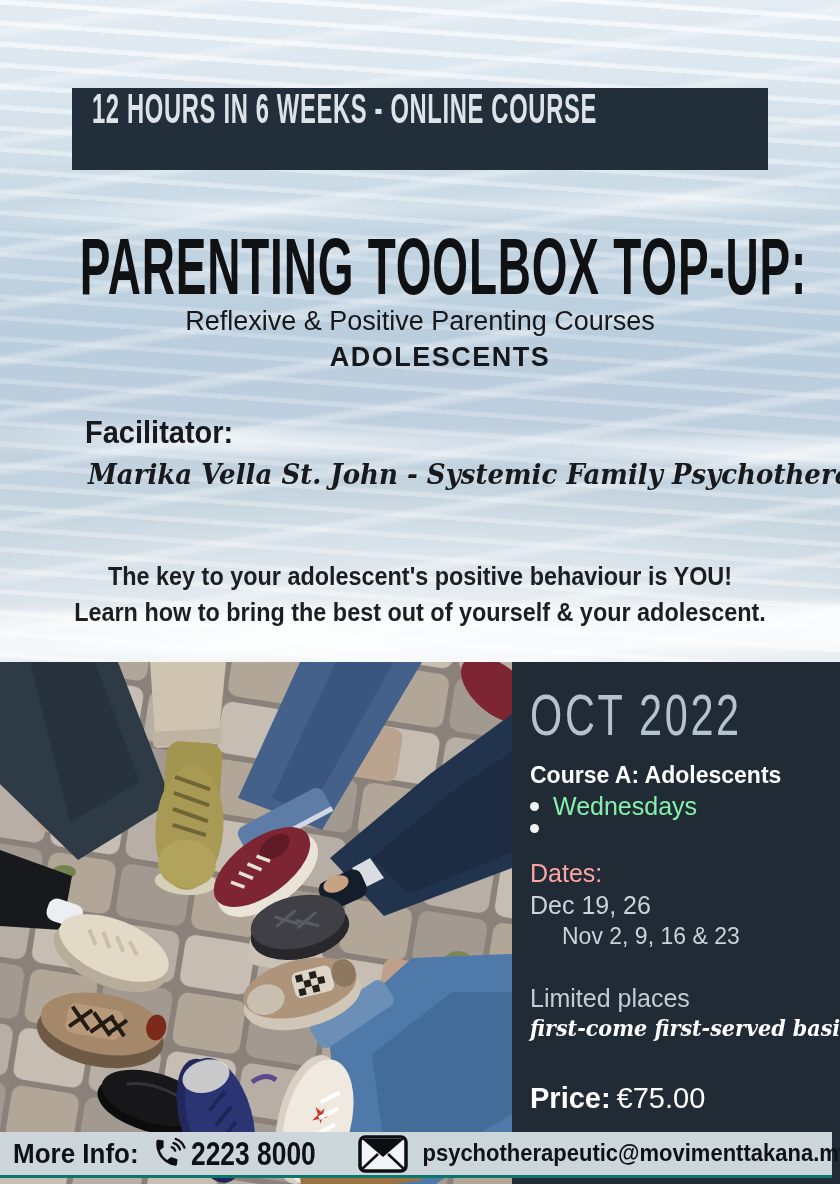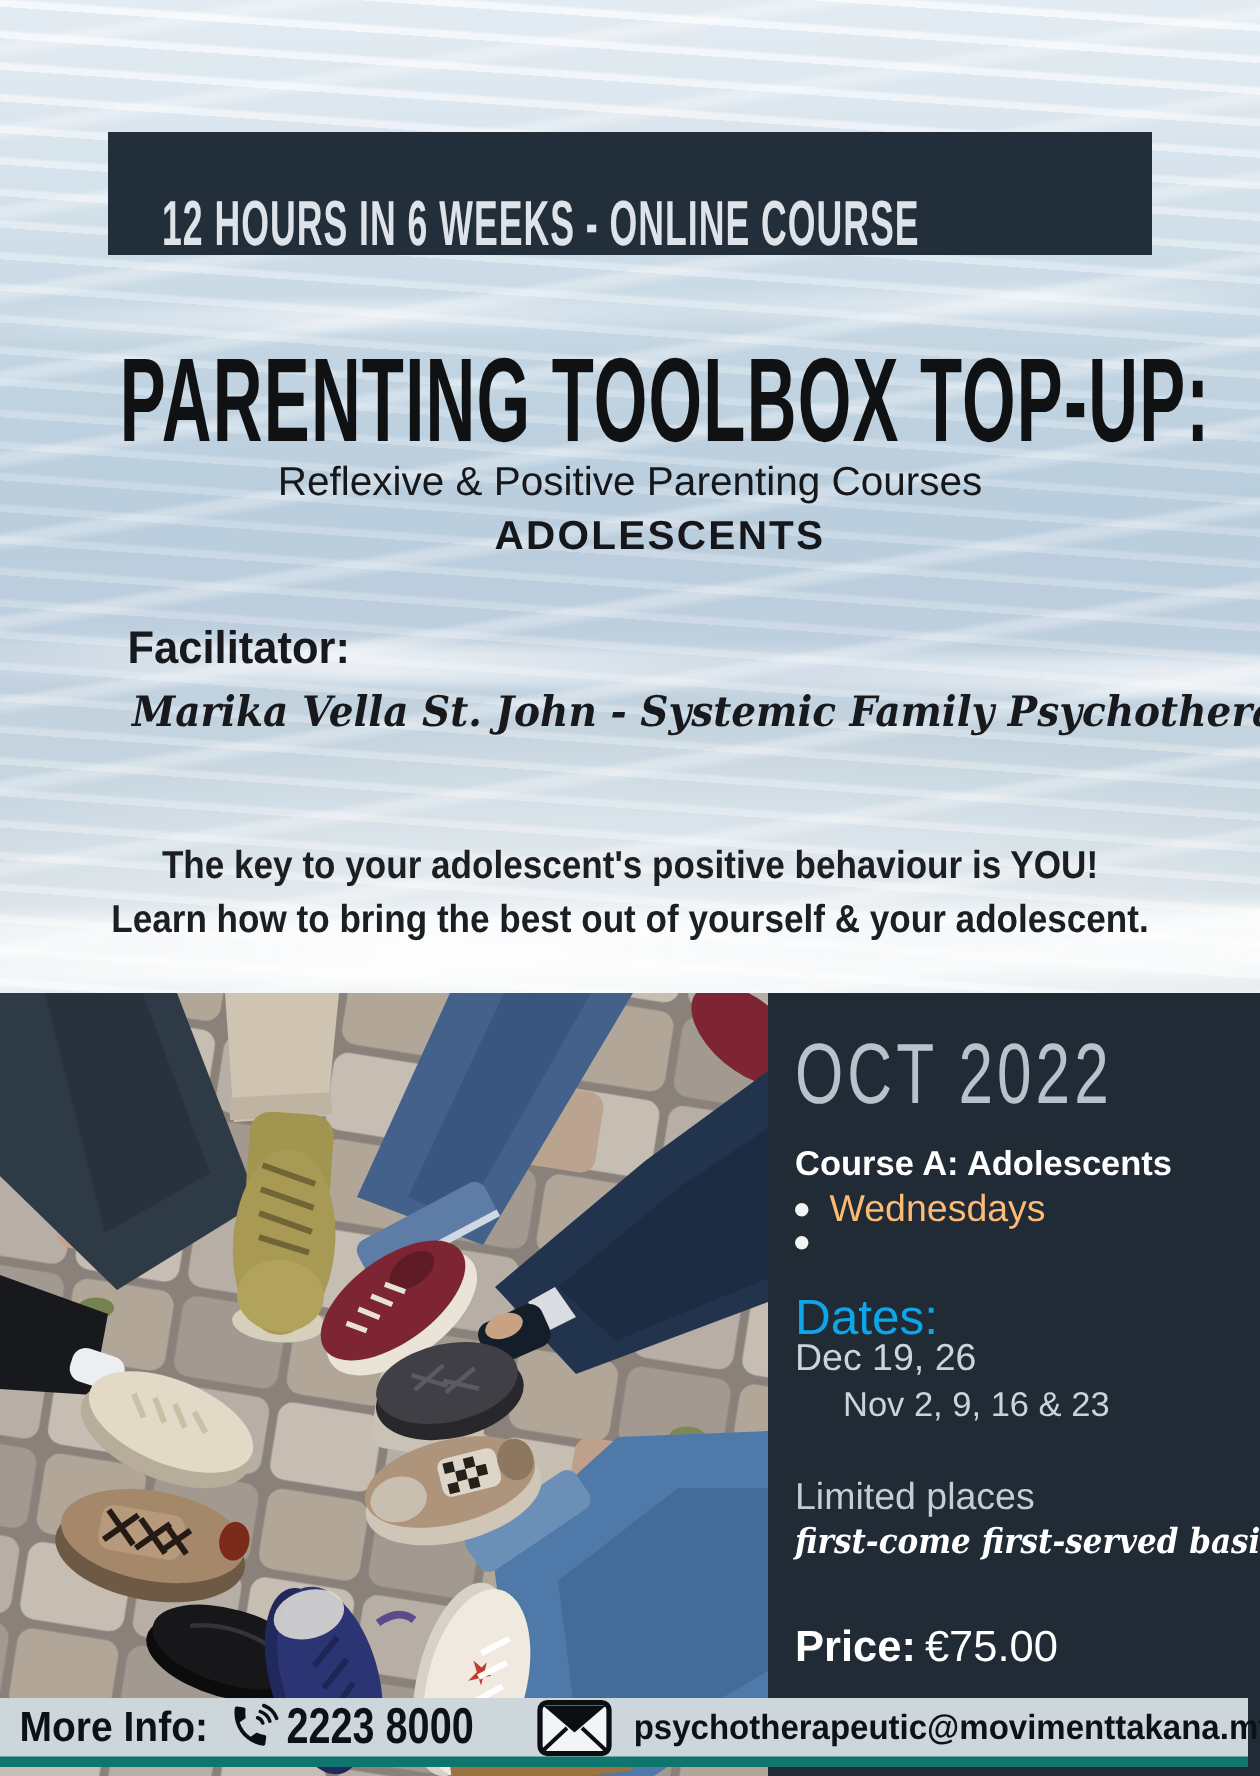--- a/index.html
+++ b/index.html
@@ -17,22 +17,22 @@
       linear-gradient(180deg, #f4f8fb 0%, #ecf2f7 10%, #dde8f0 22%, #cadae6 36%, #bfd1e0 50%, #c4d3e1 64%, #cddae3 76%, #d9e2e8 88%, #eaeef1 100%);
   }
   .foam { position:absolute; left:-20px; width:880px; pointer-events:none; }
   .foam-a { top:198px; height:18px; background:linear-gradient(90deg, rgba(255,255,255,0), rgba(255,255,255,.5) 25%, rgba(255,255,255,.15) 55%, rgba(255,255,255,.5) 82%, rgba(255,255,255,0)); filter:blur(4px); transform:rotate(-1.2deg); }
   .foam-b { top:432px; height:26px; background:linear-gradient(90deg, rgba(255,255,255,.1), rgba(255,255,255,.65) 30%, rgba(255,255,255,.25) 60%, rgba(255,255,255,.6) 90%); filter:blur(4px); transform:rotate(1deg); }
   .foam-c { top:608px; height:46px; background:linear-gradient(90deg, rgba(255,255,255,.55), rgba(255,255,255,.85) 35%, rgba(255,255,255,.5) 65%, rgba(255,255,255,.85)); filter:blur(5px); transform:rotate(-.6deg); }
 
   
   .banner {
     position:absolute; left:72px; top:88px; width:696px; height:82px;
-    background:#232e3b; display:flex; align-items:flex-end; justify-content:space-between;
-    padding:0 18px 0 36px;
+    background:#232e3b; display:flex; align-items:flex-start; justify-content:space-between;
+    padding:0 18px 0 20px;
   }
   .banner-text { font-size:36px; font-weight:700; color:#dde3e8; white-space:nowrap;
     transform:scale(.66,1.18); transform-origin:left center; letter-spacing:1px; }
 
   
   .title { position:absolute; top:220px; left:0; width:840px; text-align:left; }
   .title span { display:inline-block; font-size:56px; font-weight:700; color:#101113;
     letter-spacing:1px; white-space:nowrap; transform:scale(.82,1.42); transform-origin:center top; }
   .subtitle { position:absolute; top:306px; left:0; width:840px; text-align:center;
     font-size:27px; font-weight:400; color:#15171a; }
@@ -53,35 +53,35 @@
 
   
   .bottom { position:absolute; left:0; top:662px; width:840px; height:522px; }
   .photo { position:absolute; left:0; top:0; width:512px; height:522px; }
   .panel { position:absolute; left:512px; top:0; width:328px; height:522px; background:#212b35; }
   .panel > div { position:absolute; left:18px; }
 
   .month { top:20px; font-size:46px; font-weight:400; color:#b6c3cd; letter-spacing:3px;
     white-space:nowrap; transform:scale(.9,1.24); transform-origin:left top; }
   .course { top:100px; font-size:23px; font-weight:700; color:#ffffff; white-space:nowrap; }
-  .bullet { display:flex; align-items:center; gap:14px; font-size:25px; color:#fdba74; white-space:nowrap; }
+  .bullet { display:flex; align-items:center; gap:14px; font-size:25px; color:#86efac; white-space:nowrap; }
   .bullet-1 { top:130px; } .bullet-2 { top:162px; }
   .dot { width:9px; height:9px; border-radius:50%; background:#f2f4f6; flex:0 0 auto; }
-  .dates-label { top:197px; font-size:33px; color:#0ea5e9; }
+  .dates-label { top:197px; font-size:25px; color:#fca5a5; }
   .date-1 { top:229px; font-size:25px; color:#ccd3d9; white-space:nowrap; }
   .date-2 { top:261px; font-size:23px; color:#ccd3d9; white-space:nowrap;margin-left:32px; }
   .limited { top:322px; font-size:25px; color:#c5cdd4; }
   .basis { top:352px; font-family:"DejaVu Serif", serif; font-style:italic; font-weight:700;
     font-size:23px; color:#ffffff; white-space:nowrap; transform:scaleX(.9); transform-origin:left top; }
   .price { top:420px; font-size:29px; font-weight:700; color:#ffffff; white-space:nowrap; }
   .price .euro { font-weight:400; padding:0 2px 0 6px; }
 
   
   .infobar { position:absolute; left:0; top:1132px; width:832px; height:46px;
-    background:#cdd6db; display:flex; align-items:center; border-bottom:7px solid #0f766e; }
+    background:#cdd6db; display:flex; align-items:center; border-bottom:3px solid #0f766e; }
   .info-label { margin-left:13px; font-size:26px; font-weight:700; color:#0e1216;
     transform:scaleY(1.08); white-space:nowrap; }
   .phone-icon { width:40px; height:40px; margin-left:10px; flex:0 0 auto; }
   .phone-number { font-size:30px; font-weight:700; color:#0e1216; margin-left:2px;
     transform:scale(.88,1.12); transform-origin:left center; white-space:nowrap; }
   .envelope-icon { width:50px; height:38px; margin-left:26px; flex:0 0 auto; }
   .email { font-size:22px; font-weight:700; color:#0e1216; margin-left:14px;
     transform:scaleY(1.06); white-space:nowrap; }
 </style>
 </head>

